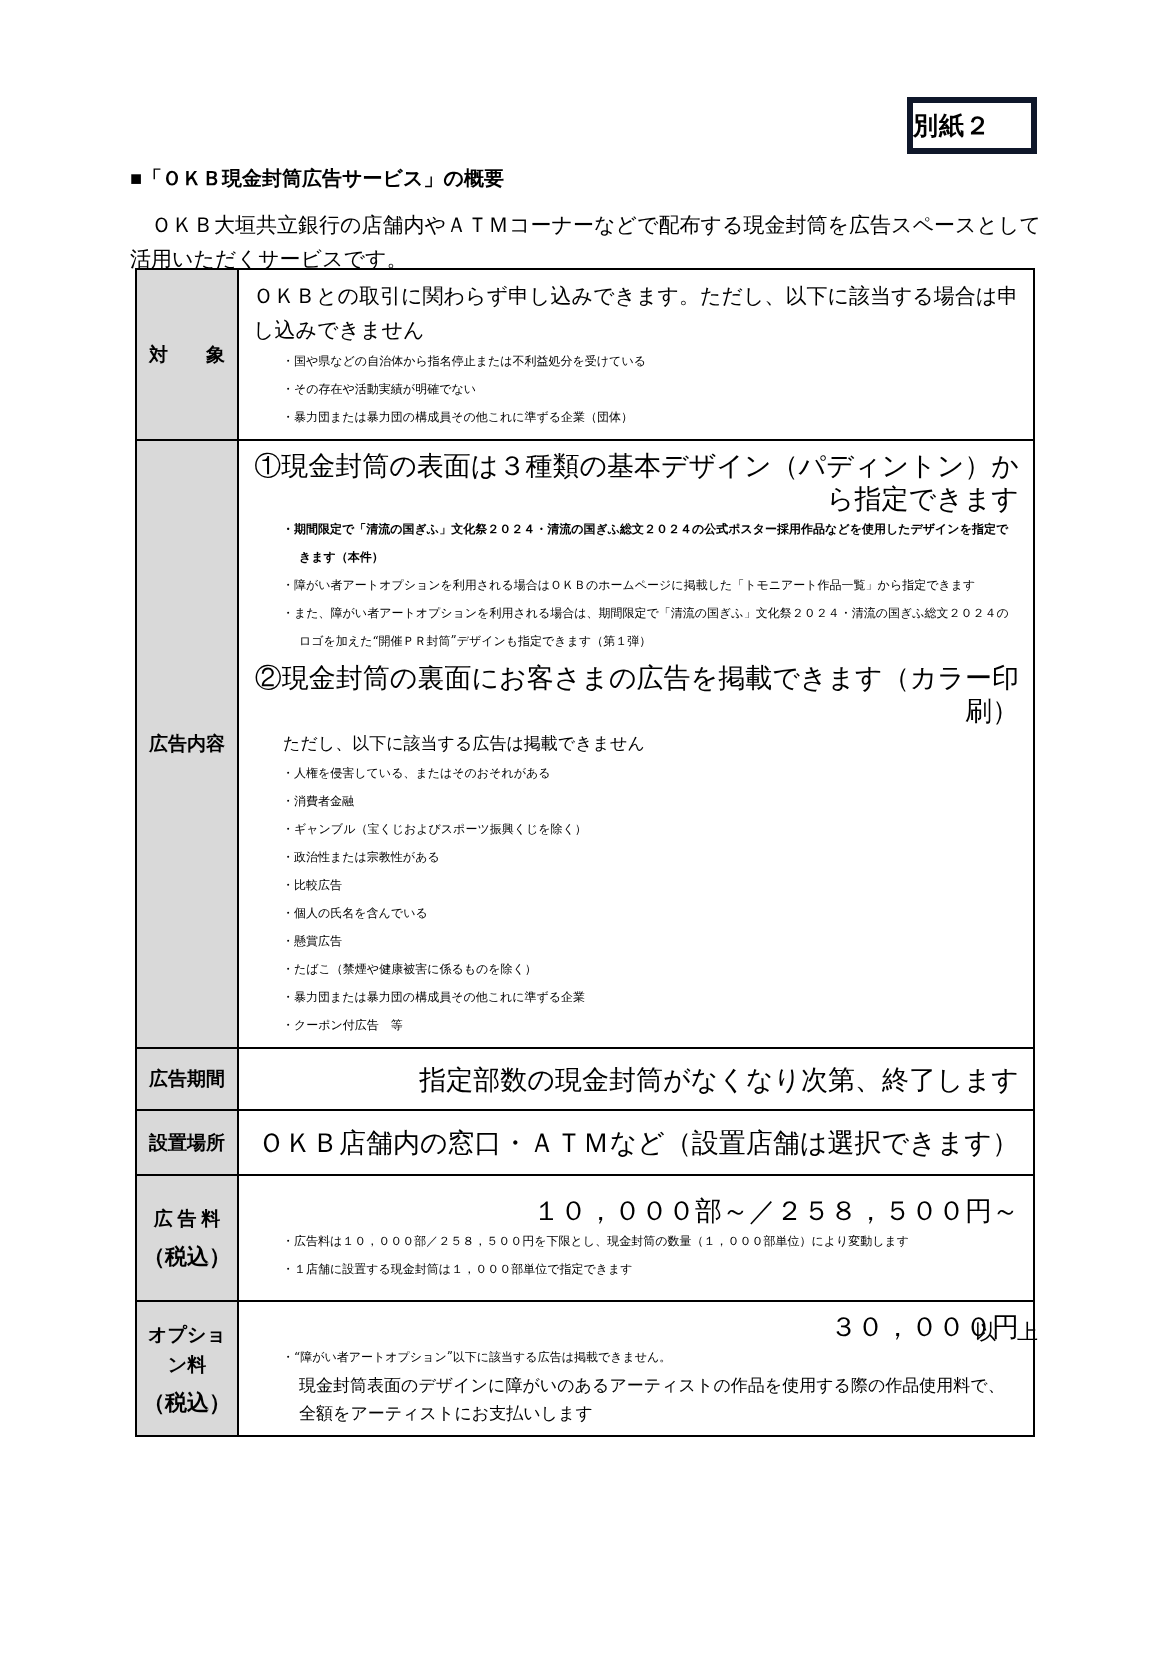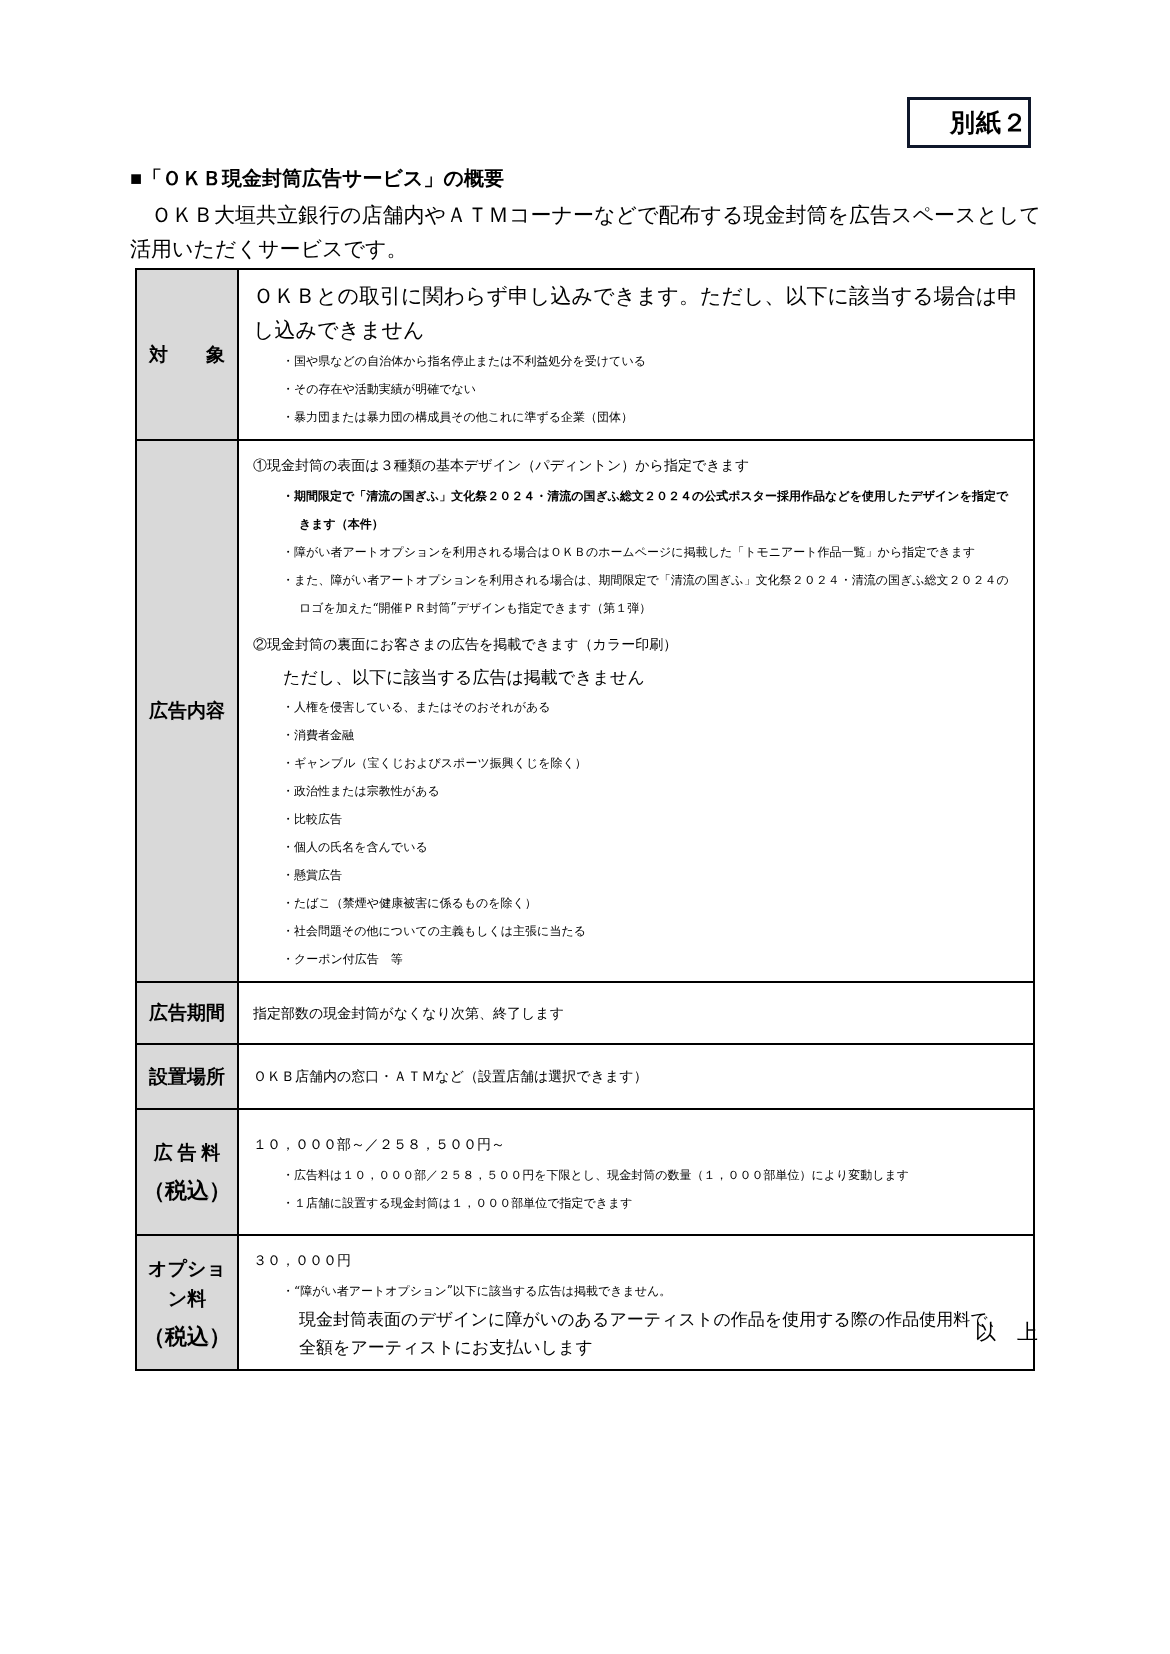--- a/index.html
+++ b/index.html
@@ -7,32 +7,32 @@
     position:relative;
     width:1170px;height:1654px;
     margin:0 auto;
     background:#ffffff;
     color:#000;
     font-family:"DejaVu Serif","Liberation Serif",serif;
     overflow:hidden;
   }
   .tag-box{
     position:absolute;left:907px;top:97px;width:118px;height:45px;
-    border:3px solid #0f172a;
-    display:flex;align-items:center;justify-content:flex-end;
+    border:6px solid #0f172a;
+    display:flex;align-items:center;justify-content:flex-start;
     font-family:"Liberation Sans","DejaVu Sans",sans-serif;
     font-weight:bold;font-size:25px;letter-spacing:1px;
   }
   .heading{
     position:absolute;left:130px;top:165px;
     font-family:"Liberation Sans","DejaVu Sans",sans-serif;
     font-weight:bold;font-size:20px;
   }
   .intro{
-    position:absolute;left:130px;top:198px;width:912px;
+    position:absolute;left:130px;top:208px;width:912px;
     font-size:21px;line-height:34px;
   }
   .intro .indent{text-indent:1em;}
   .doc-table{
     position:absolute;left:135px;top:268px;width:900px;
     border-collapse:collapse;table-layout:fixed;
   }
   .doc-table td{border:2px solid #000;}
   .lbl{
     width:96px;background:#d9d9d9;
@@ -41,21 +41,21 @@
     font-weight:bold;font-size:19px;line-height:30px;
     padding:4px 2px;
   }
   .lbl .lbl2{font-size:22px;margin-top:8px;}
   .cnt{
     vertical-align:middle;
     padding:8px 14px 8px 14px;
     font-size:21px;
     margin-left:40px;
   }
-  .big{font-size:14px;line-height:33px;}
+  .big{font-size:27px;line-height:33px;text-align:right;}
   .big.gap-top{margin-top:6px;}
   .lead{font-size:21px;line-height:34px;}
   .bullet{
     font-size:12px;line-height:28px;
     padding-left:46px;text-indent:-17px;
   }
   .bullet-bold{
     font-family:"Liberation Sans","DejaVu Sans",sans-serif;
     font-weight:bold;
   }
@@ -110,21 +110,21 @@
         <div class="note">ただし、以下に該当する広告は掲載できません</div>
         <div class="bullets-gap">
           <div class="bullet">・人権を侵害している、またはそのおそれがある</div>
           <div class="bullet">・消費者金融</div>
           <div class="bullet">・ギャンブル（宝くじおよびスポーツ振興くじを除く）</div>
           <div class="bullet">・政治性または宗教性がある</div>
           <div class="bullet">・比較広告</div>
           <div class="bullet">・個人の氏名を含んでいる</div>
           <div class="bullet">・懸賞広告</div>
           <div class="bullet">・たばこ（禁煙や健康被害に係るものを除く）</div>
-          <div class="bullet">・社会問題その他についての主義もしくは主張に当たる</div>
+          <div class="bullet">・暴力団または暴力団の構成員その他これに準ずる企業</div>
           <div class="bullet">・クーポン付広告　等</div>
         </div>
       </td>
     </tr>
 
     <tr>
       <td class="lbl">
         <div>広告期間</div>
       </td>
       <td class="cnt" style="height:44px;">

